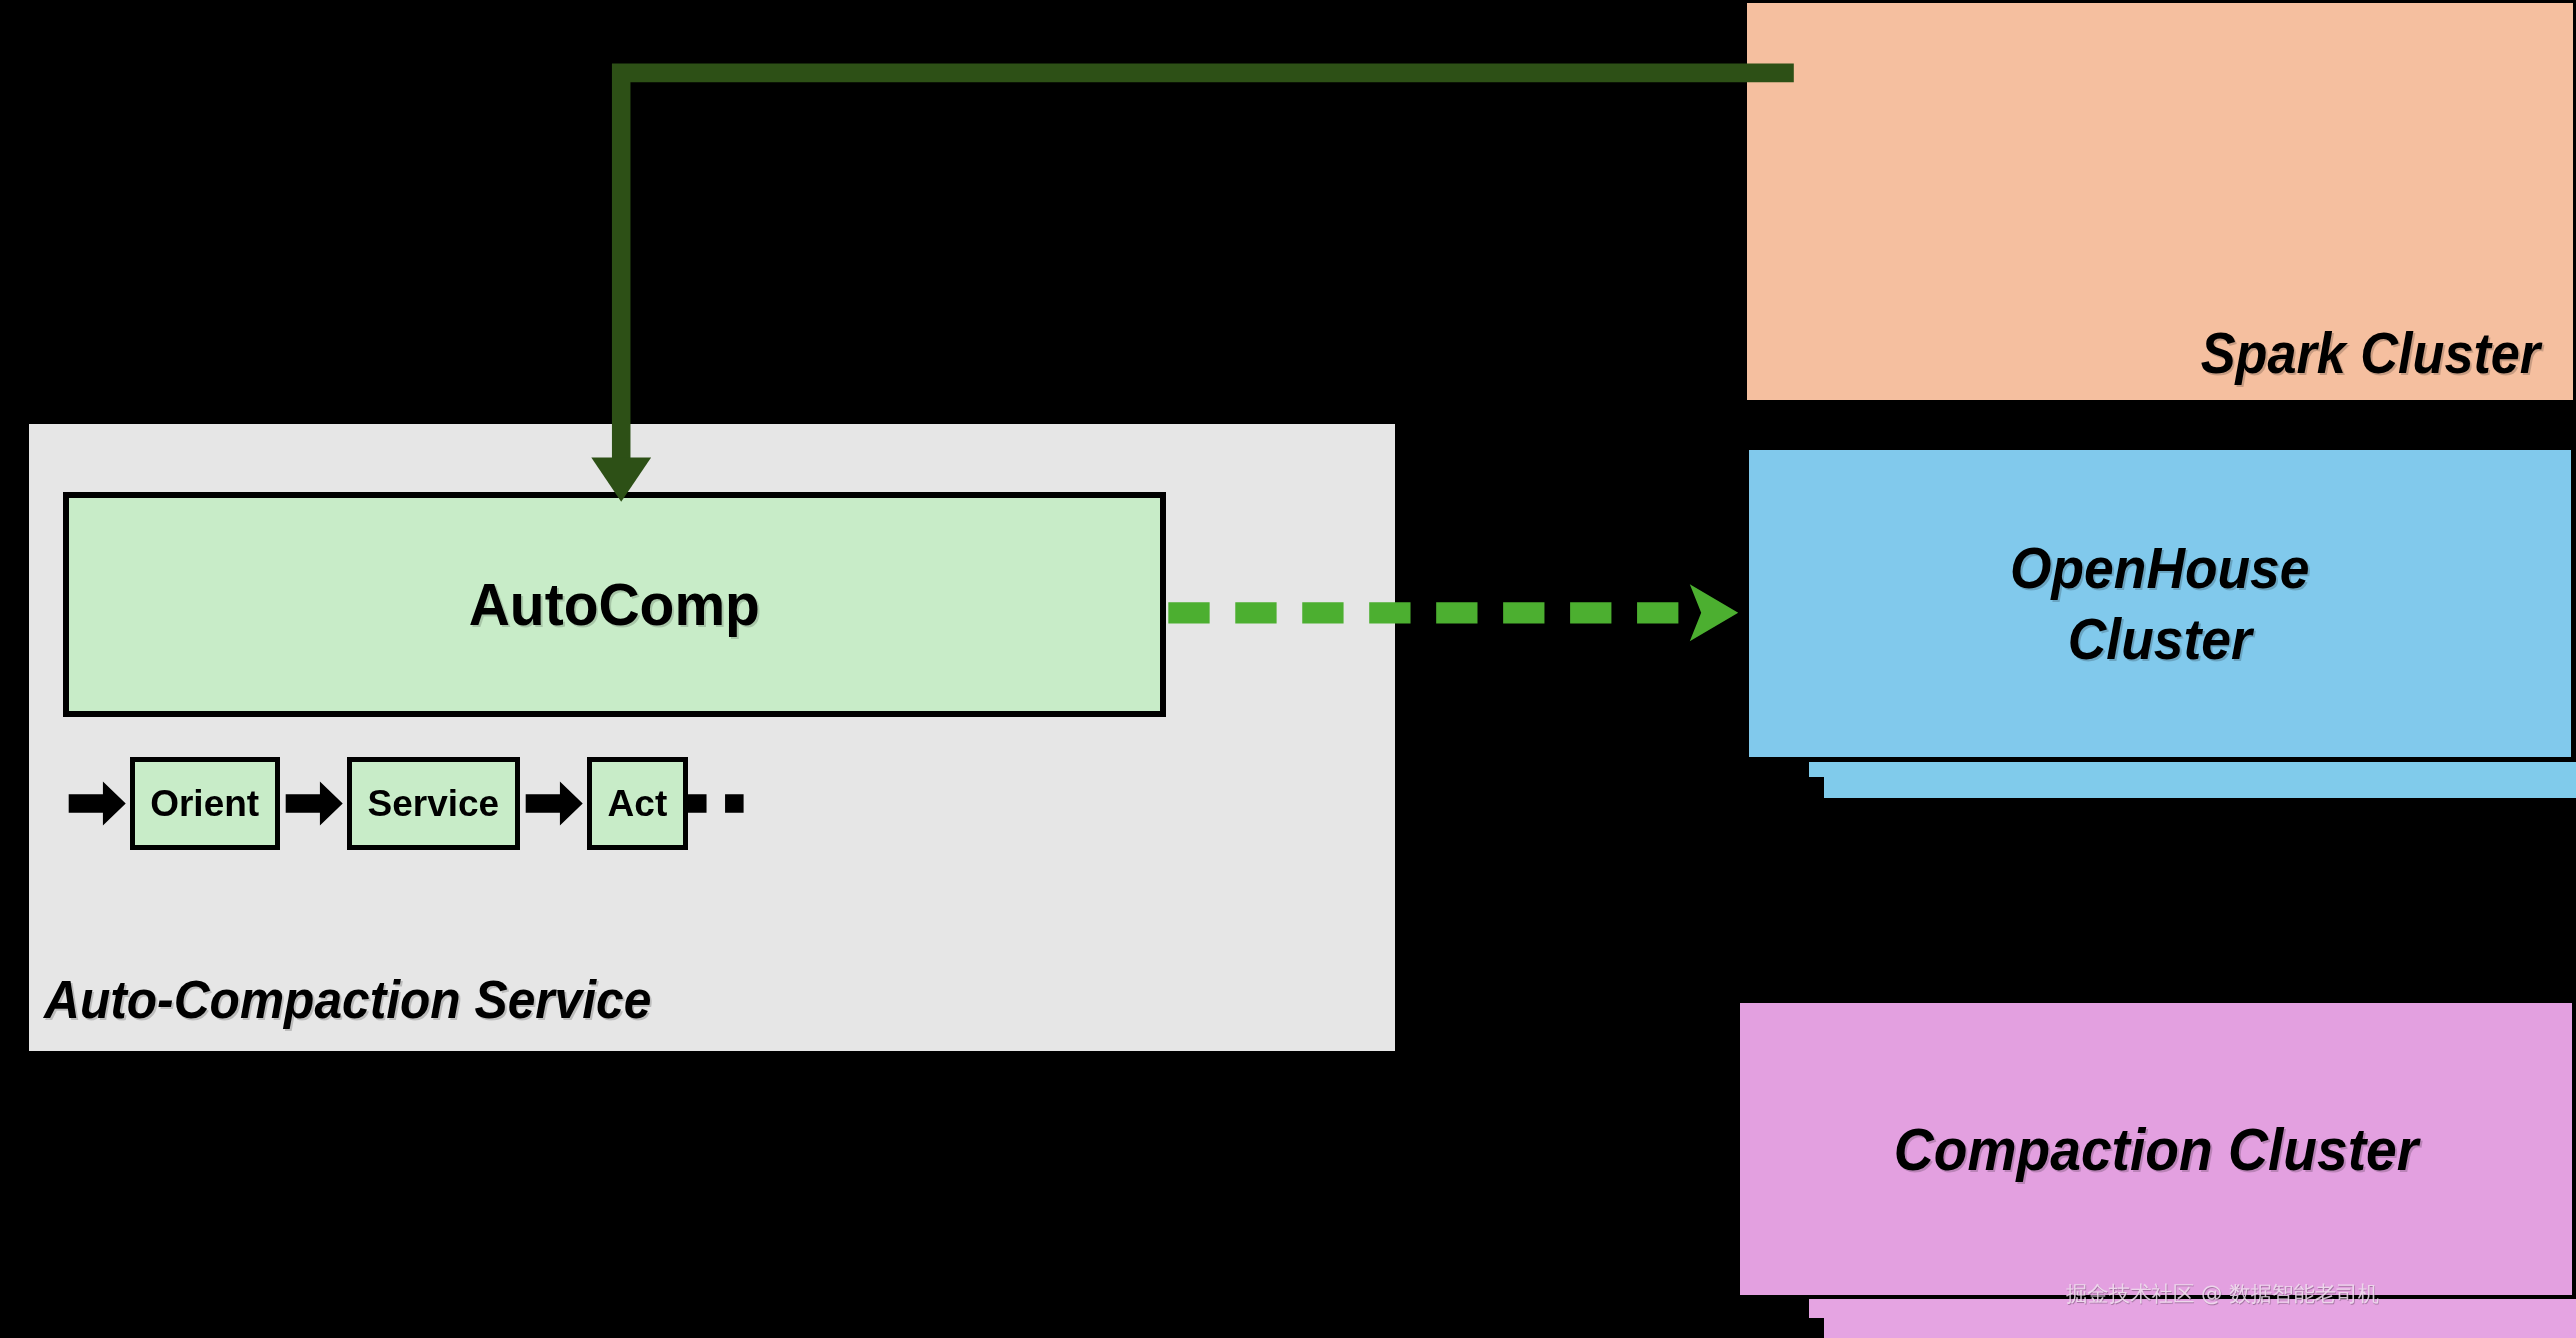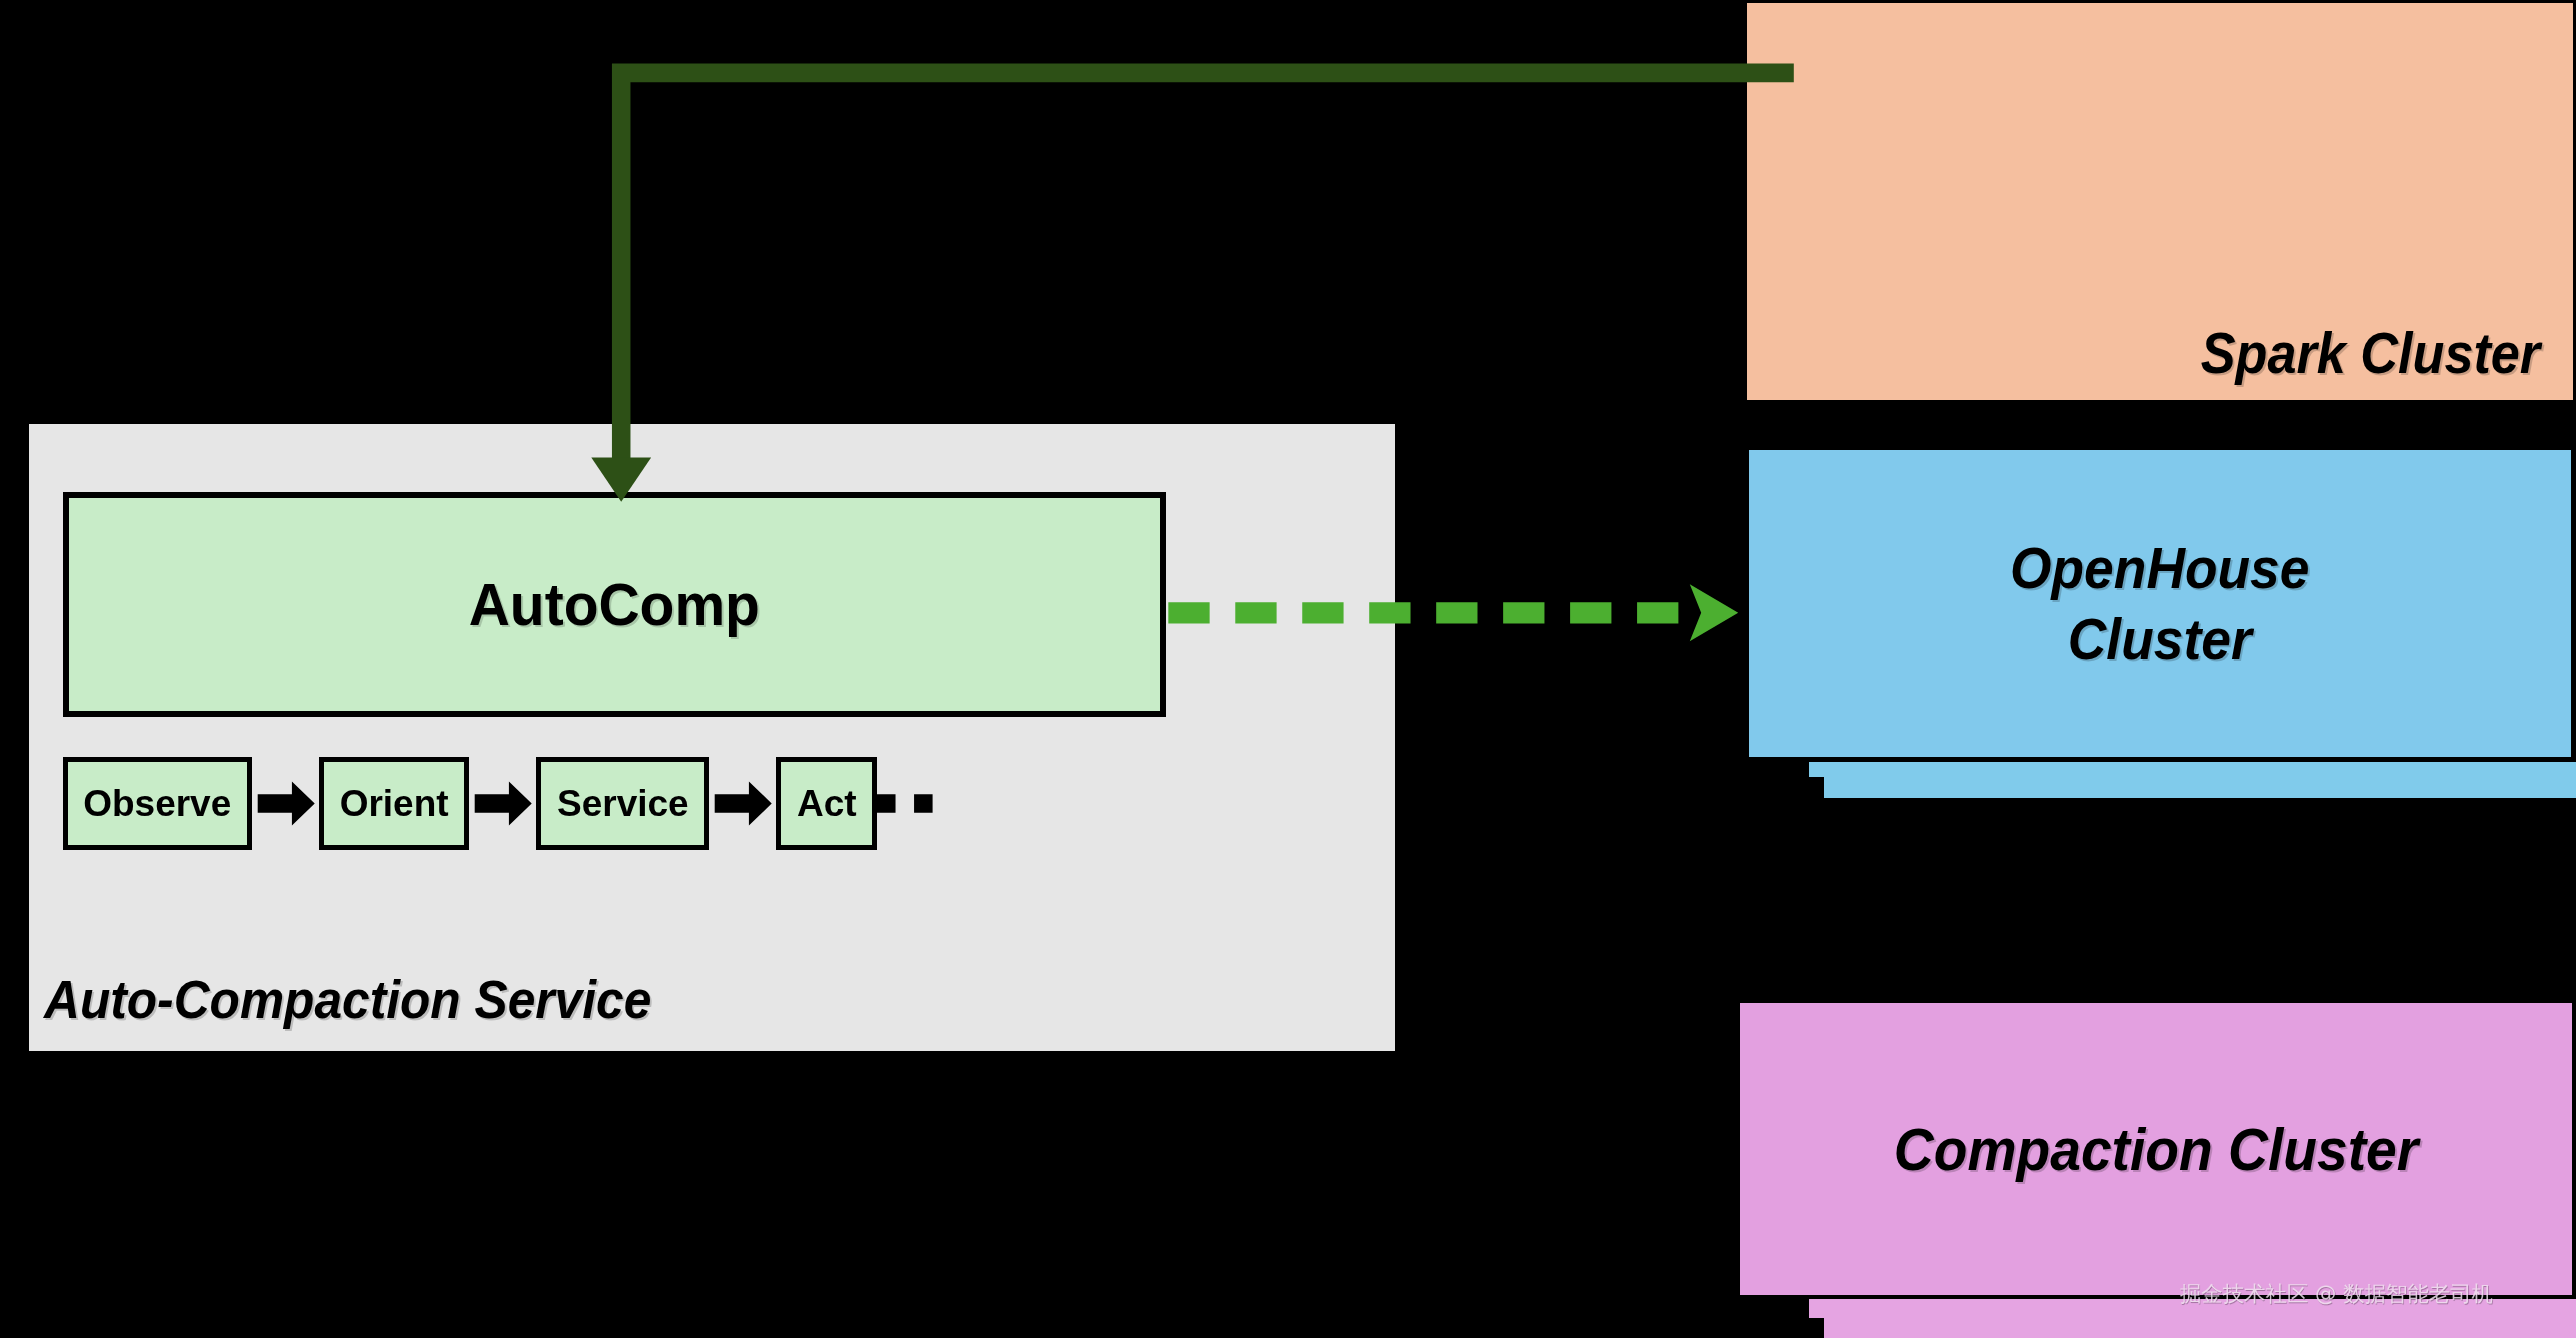--- a/index.html
+++ b/index.html
@@ -99,21 +99,21 @@
     transform:scaleX(0.92);transform-origin:left bottom;
     text-shadow:2.1px 2.1px 0 rgba(0,0,0,0.18);
   }
 
   
   #wires{position:absolute;left:0;top:0;width:2576px;height:1339px;pointer-events:none;}
 
   
   #watermark{
     position:absolute;left:1952px;top:1279px;width:541px;
-    text-align:right;
+    text-align:center;
     font-family:"DejaVu Sans",sans-serif;
     font-size:21.4px;color:#f0e0ef;opacity:0.85;
     text-shadow:0.7px 0.7px 0.7px rgba(0,0,0,0.35);
     white-space:nowrap;
   }
 </style>
 </head>
 <body>
 
 <div id="stage">
@@ -141,23 +141,20 @@
   </div>
 
   <div class="abs" id="acs-panel">
 
     <div id="autocomp-box">
       <span id="autocomp-label">AutoComp</span>
     </div>
 
     <div id="ooda-row">
 
-      <div class="ooda-box">
-        <span class="ooda-label">Observe</span>
-      </div>
       <div class="ooda-arrow">
         <svg width="67" height="93" viewBox="0 0 94 130">
           <path d="M8 52 H56 V34 L88 65 L56 96 V78 H8 Z" fill="#000"></path>
         </svg>
       </div>
 
       <div class="ooda-box">
         <span class="ooda-label">Orient</span>
       </div>
       <div class="ooda-arrow">

